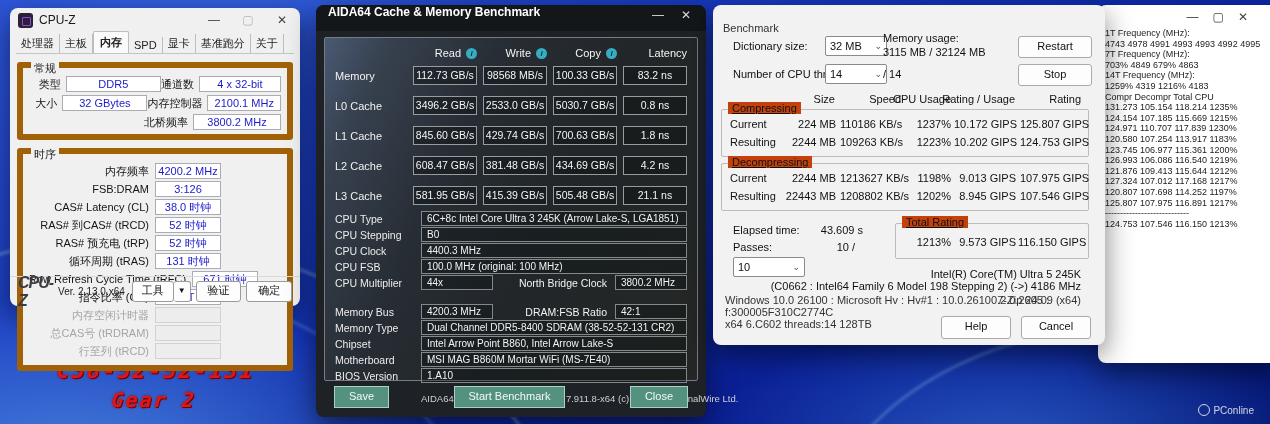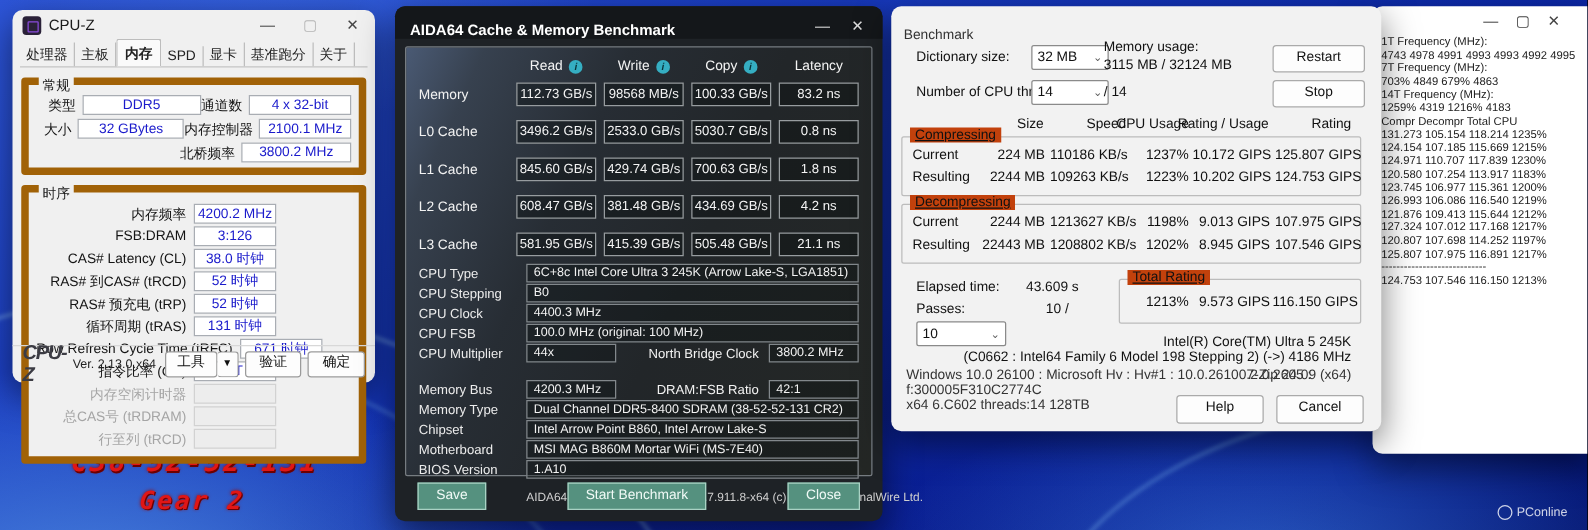--- a/index.html
+++ b/index.html
@@ -40,27 +40,27 @@
   .trow .czl.dis{color:#a5a5a5;}
   .w64{width:64px;flex:0 0 auto;margin-right:60px;}
   .cz-footer{position:absolute;left:0;right:0;bottom:0;height:29px;border-top:1px solid #d8d8d8;display:flex;align-items:center;padding:0 8px;gap:5px;}
   .cz-logo{font-weight:bold;font-style:italic;font-size:16px;color:#3c3c44;letter-spacing:-1px;}
   .cz-ver{font-size:10px;color:#222;margin-right:2px;white-space:nowrap;}
   .btnc{background:#fdfdfd;border:1px solid #9b9b9b;border-radius:3px;height:19px;line-height:17px;padding:0 9px;font-size:11px;color:#111;white-space:nowrap;}
   .btnc.drop{padding:0 4px;margin-left:-5px;border-left:none;font-size:8px;}
 
   
   #aida{left:316px;top:5px;width:390px;height:412px;background:#1e2226;color:#ececec;}
-  .ai-title{height:26px;background:#14171a;border-radius:8px 8px 0 0;display:flex;align-items:flex-end;padding:0 6px 0 12px;}
+  .ai-title{height:26px;background:#14171a;border-radius:8px 8px 0 0;display:flex;align-items:flex-start;padding:0 6px 0 12px;}
   .ai-title .t{flex:1;font-weight:bold;font-size:12px;color:#fff;}
   .ai-title .wbtn{color:#ddd;}
   .ai-panel{position:absolute;left:8px;right:8px;top:32px;bottom:36px;border:1px solid #767c81;border-radius:2px;padding:9px 10px 6px;
     background:linear-gradient(115deg,#4a5a74 0%,#37414f 12%,#272d34 34%,#222629 58%,#242725 100%);}
   .bh-head{display:grid;grid-template-columns:72px repeat(4,1fr);gap:6px;margin-bottom:7px;font-size:11px;}
-  .bh-head .hc{text-align:center;display:flex;justify-content:center;align-items:center;gap:5px;color:#f4f4f4;}
+  .bh-head .hc{text-align:center;display:flex;justify-content:flex-end;align-items:center;gap:5px;color:#f4f4f4;}
   .info-i{display:inline-block;width:11px;height:11px;border-radius:50%;background:#35aec2;color:#083238;font-size:8px;line-height:11px;text-align:center;font-weight:bold;font-style:italic;}
   .brow{display:grid;grid-template-columns:72px repeat(4,1fr);gap:6px;align-items:center;margin-bottom:11px;font-size:11px;}
   .brow .rl{color:#f2f2f2;}
   .abox{border:1px solid #979c9f;background:rgba(8,12,14,.38);height:17px;line-height:17px;text-align:center;font-size:10.5px;color:#f4f4f4;white-space:nowrap;}
   .isec{margin-top:2px;}
   .irow{display:grid;grid-template-columns:86px 1fr;align-items:center;margin-bottom:1px;font-size:10.5px;}
   .irow4{display:grid;grid-template-columns:86px 72px 1fr 72px;align-items:center;margin-bottom:1px;font-size:10.5px;}
   .irow4 .midlbl{text-align:right;padding-right:8px;color:#f2f2f2;}
   .ibox{border:1px solid #82888c;background:rgba(8,12,14,.30);height:13px;line-height:13px;padding:0 5px;font-size:10px;color:#f2f2f2;white-space:nowrap;overflow:hidden;}
   .gap14{height:13px;}

